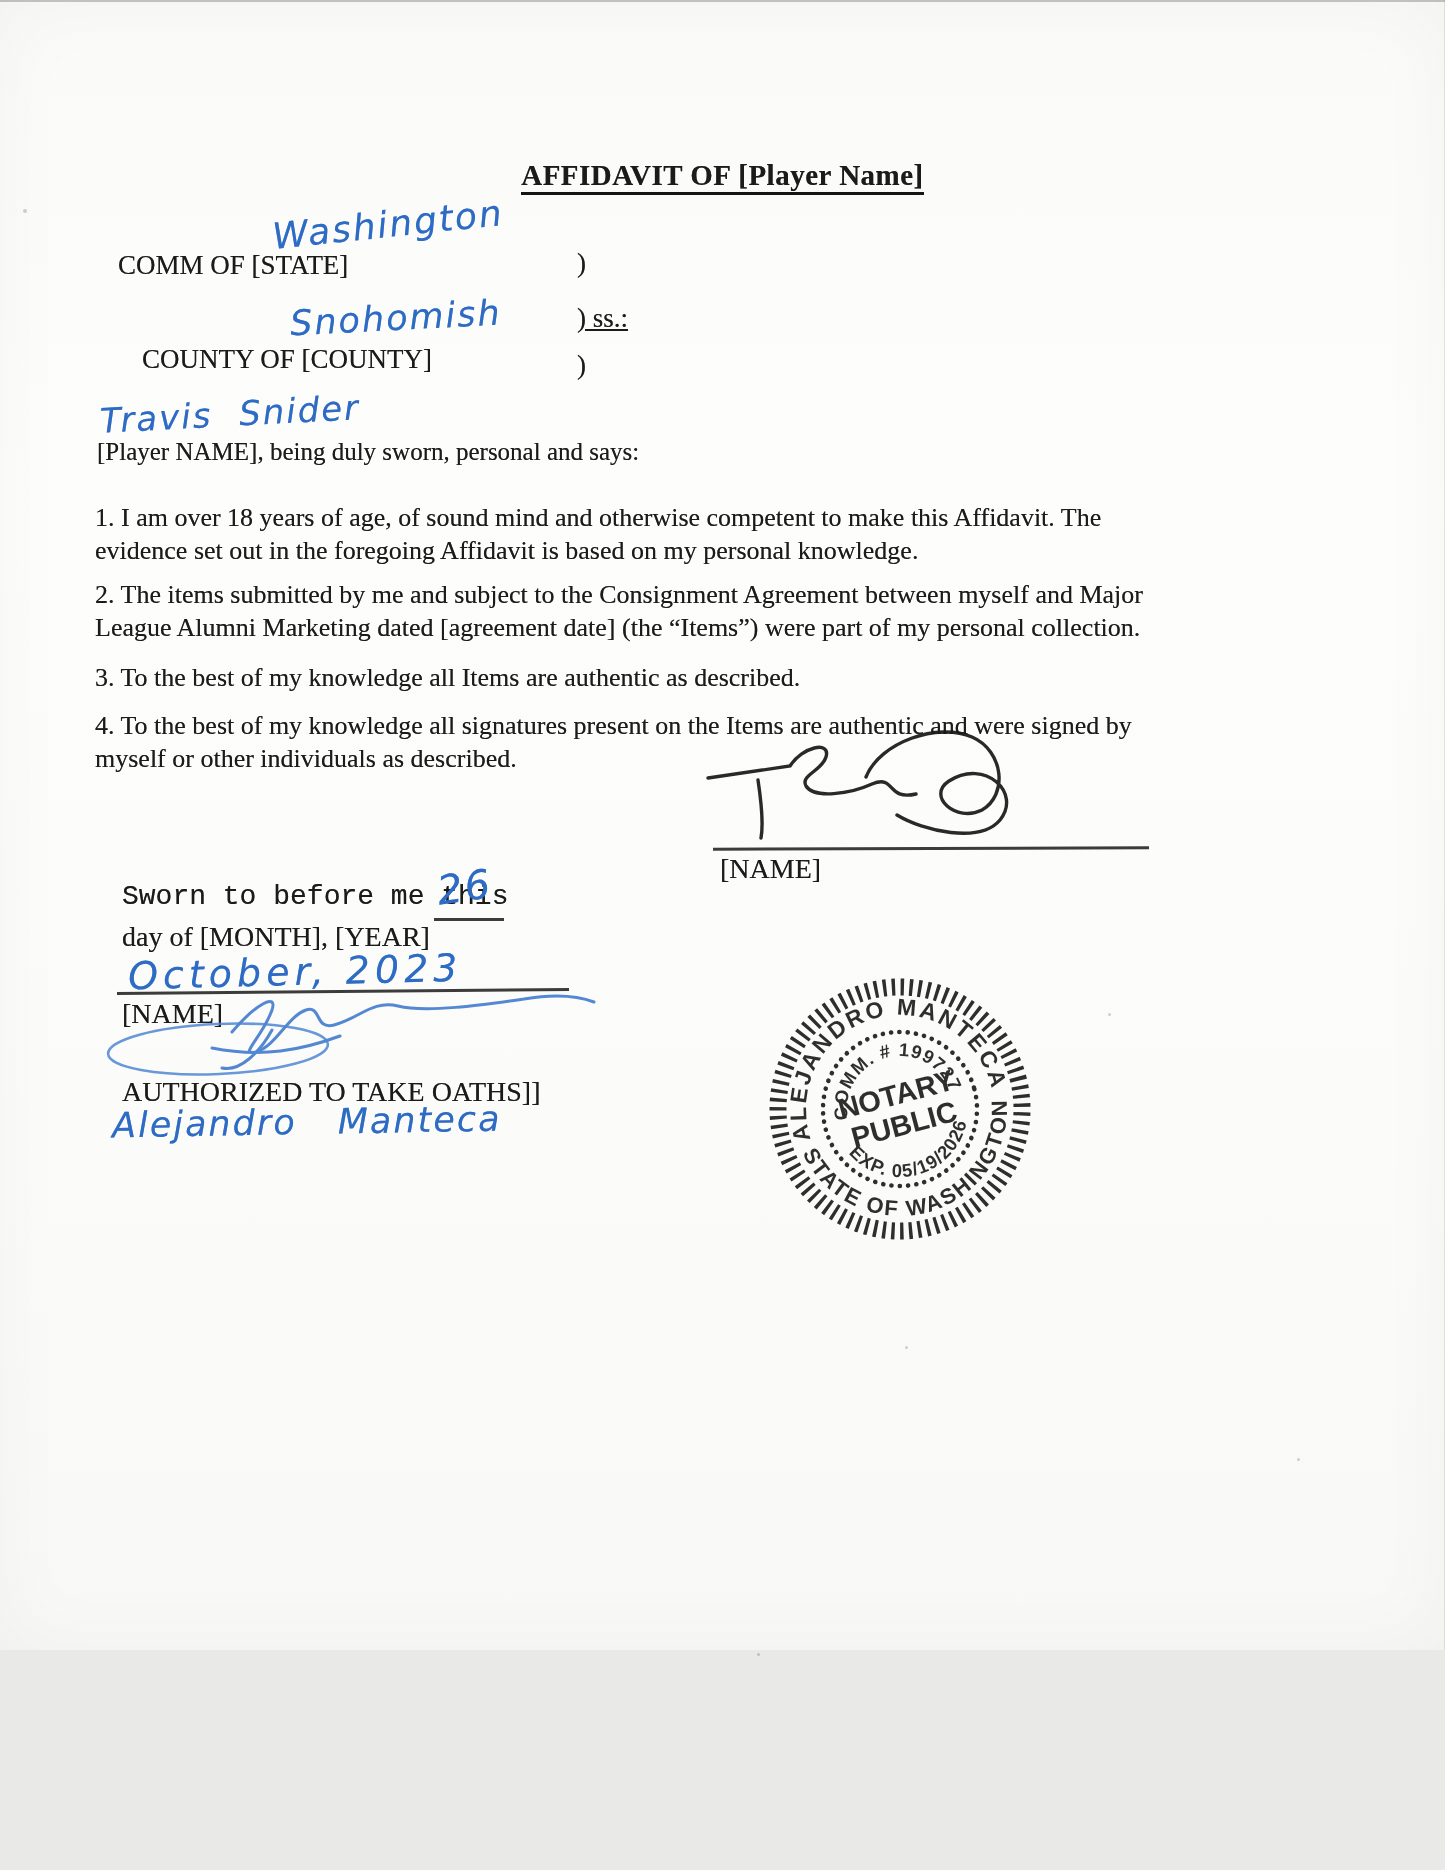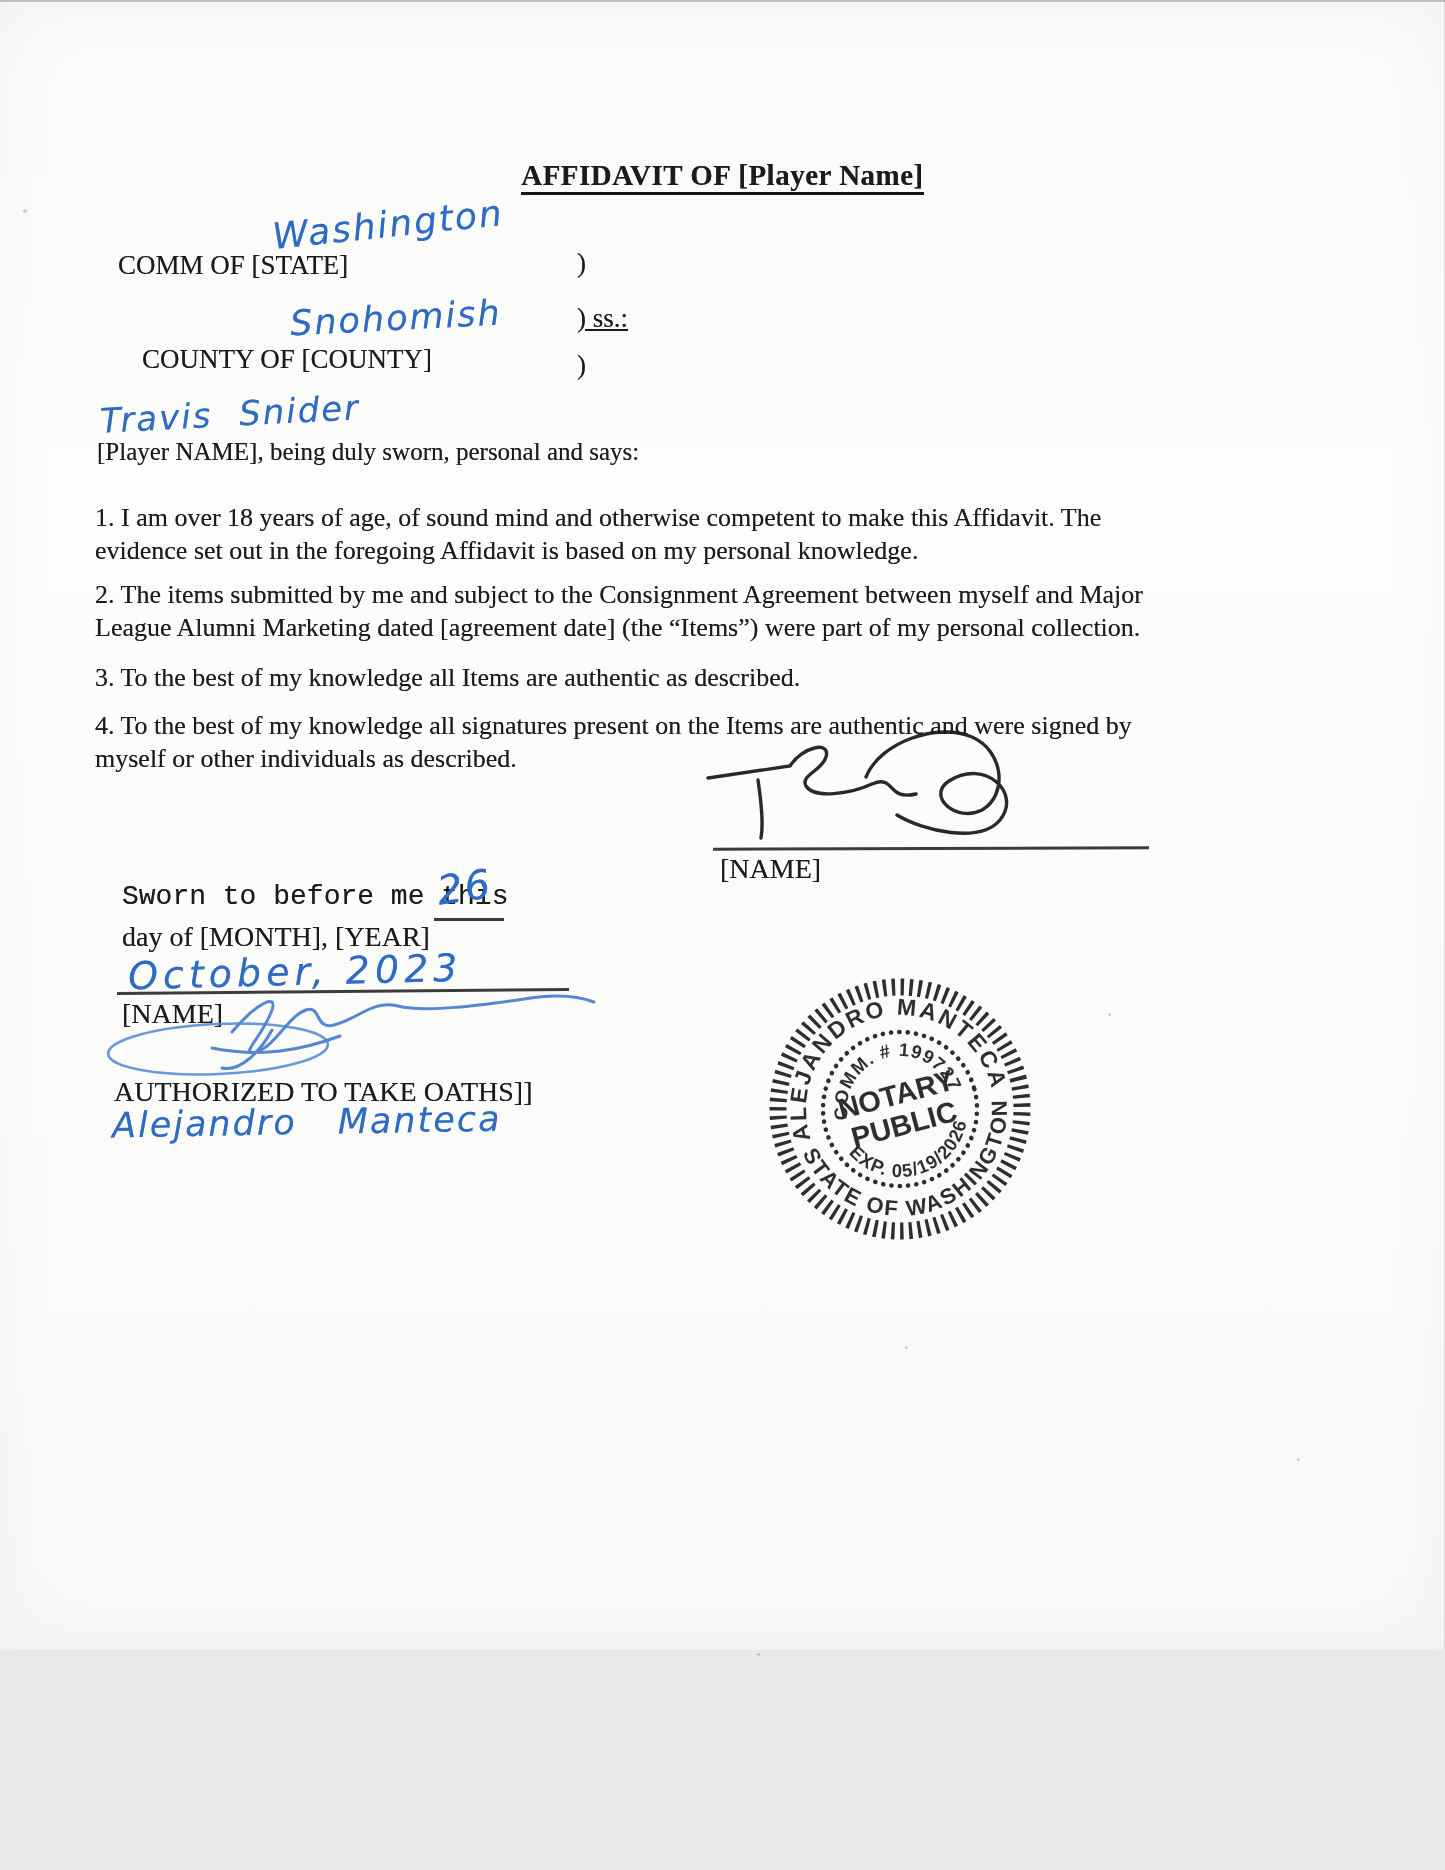--- a/index.html
+++ b/index.html
@@ -100,21 +100,21 @@
     <g stroke="#417bce" stroke-width="3" fill="none" stroke-linecap="round" opacity="0.9">
       <path d="M 20,52 C 44,24 66,12 60,30 C 50,58 26,76 44,72 C 64,66 76,36 94,30 C 110,25 102,50 122,45 C 148,38 160,20 186,26 C 214,33 270,25 312,19 C 342,14 366,16 382,22"></path>
       <path d="M 60,50 C 48,72 28,92 10,88"></path>
       <path d="M -110,68 C -60,78 -20,70 18,56" transform="translate(110,0)"></path>
     </g>
   </svg>
 
   <svg class="abs" style="left:102px;top:1018px;" width="244" height="64" viewBox="0 0 244 64">
     <ellipse cx="116" cy="31" rx="110" ry="25" transform="rotate(-2.5 116 31)" fill="none" stroke="#4d86d2" stroke-width="2.6" opacity="0.85"></ellipse>
   </svg>
-  <div class="abs print" style="left:114px;top:1076px;font-size:28px;">AUTHORIZED TO TAKE OATHS]]</div>
+  <div class="abs print" style="left:122px;top:1076px;font-size:28px;">AUTHORIZED TO TAKE OATHS]]</div>
 
   <div class="abs pen" style="left:112px;top:1102px;font-size:35px;word-spacing:28px;transform:rotate(-1deg);">Alejandro Manteca</div>
 
   <svg class="abs" style="left:750px;top:959px;" width="300" height="300" viewBox="-150 -150 300 300">
     <g transform="rotate(-15)" opacity="0.92">
       <circle r="122" fill="none" stroke="#1d1d1d" stroke-width="17" stroke-dasharray="3.4 5.4"></circle>
       <circle r="77" fill="none" stroke="#1d1d1d" stroke-width="4.6" stroke-dasharray="0.1 8.2" stroke-linecap="round"></circle>
       <path id="arc-name" d="M -94 0 A 94 94 0 0 1 94 0" fill="none"></path>
       <path id="arc-state" d="M -107 0 A 107 107 0 0 0 107 0" fill="none"></path>
       <path id="arc-comm" d="M -53 0 A 53 53 0 0 1 53 0" fill="none"></path>

